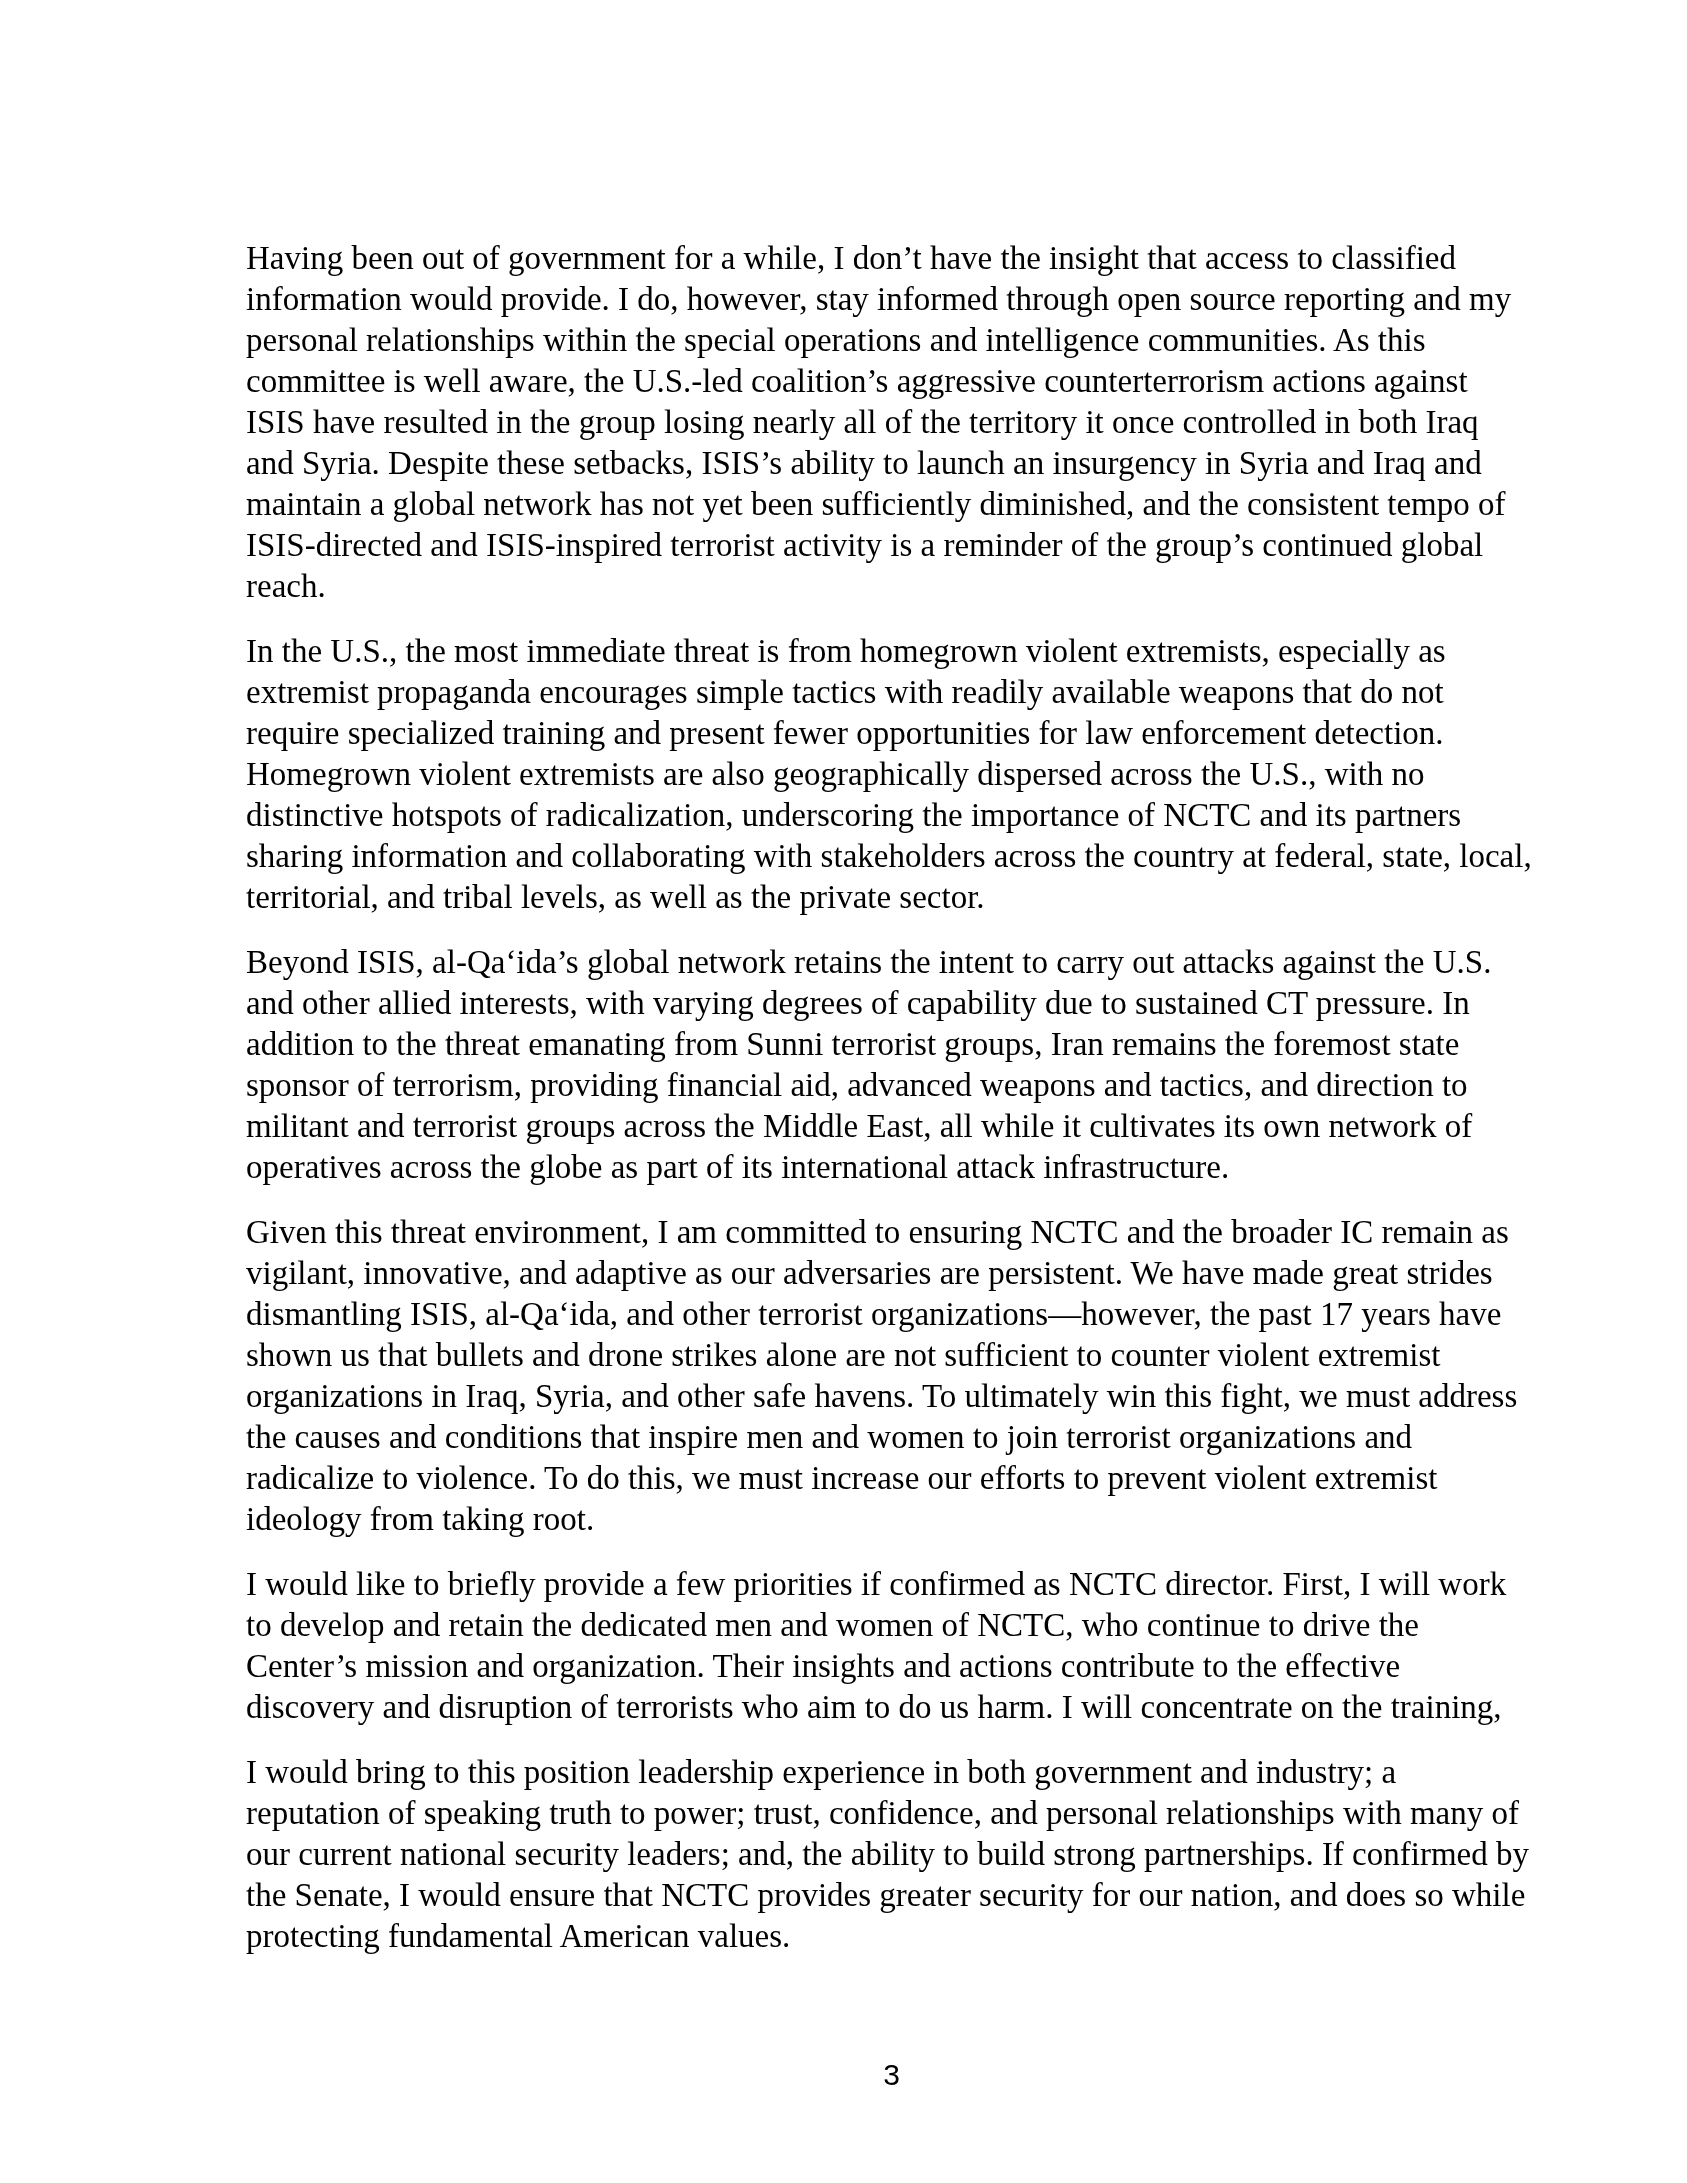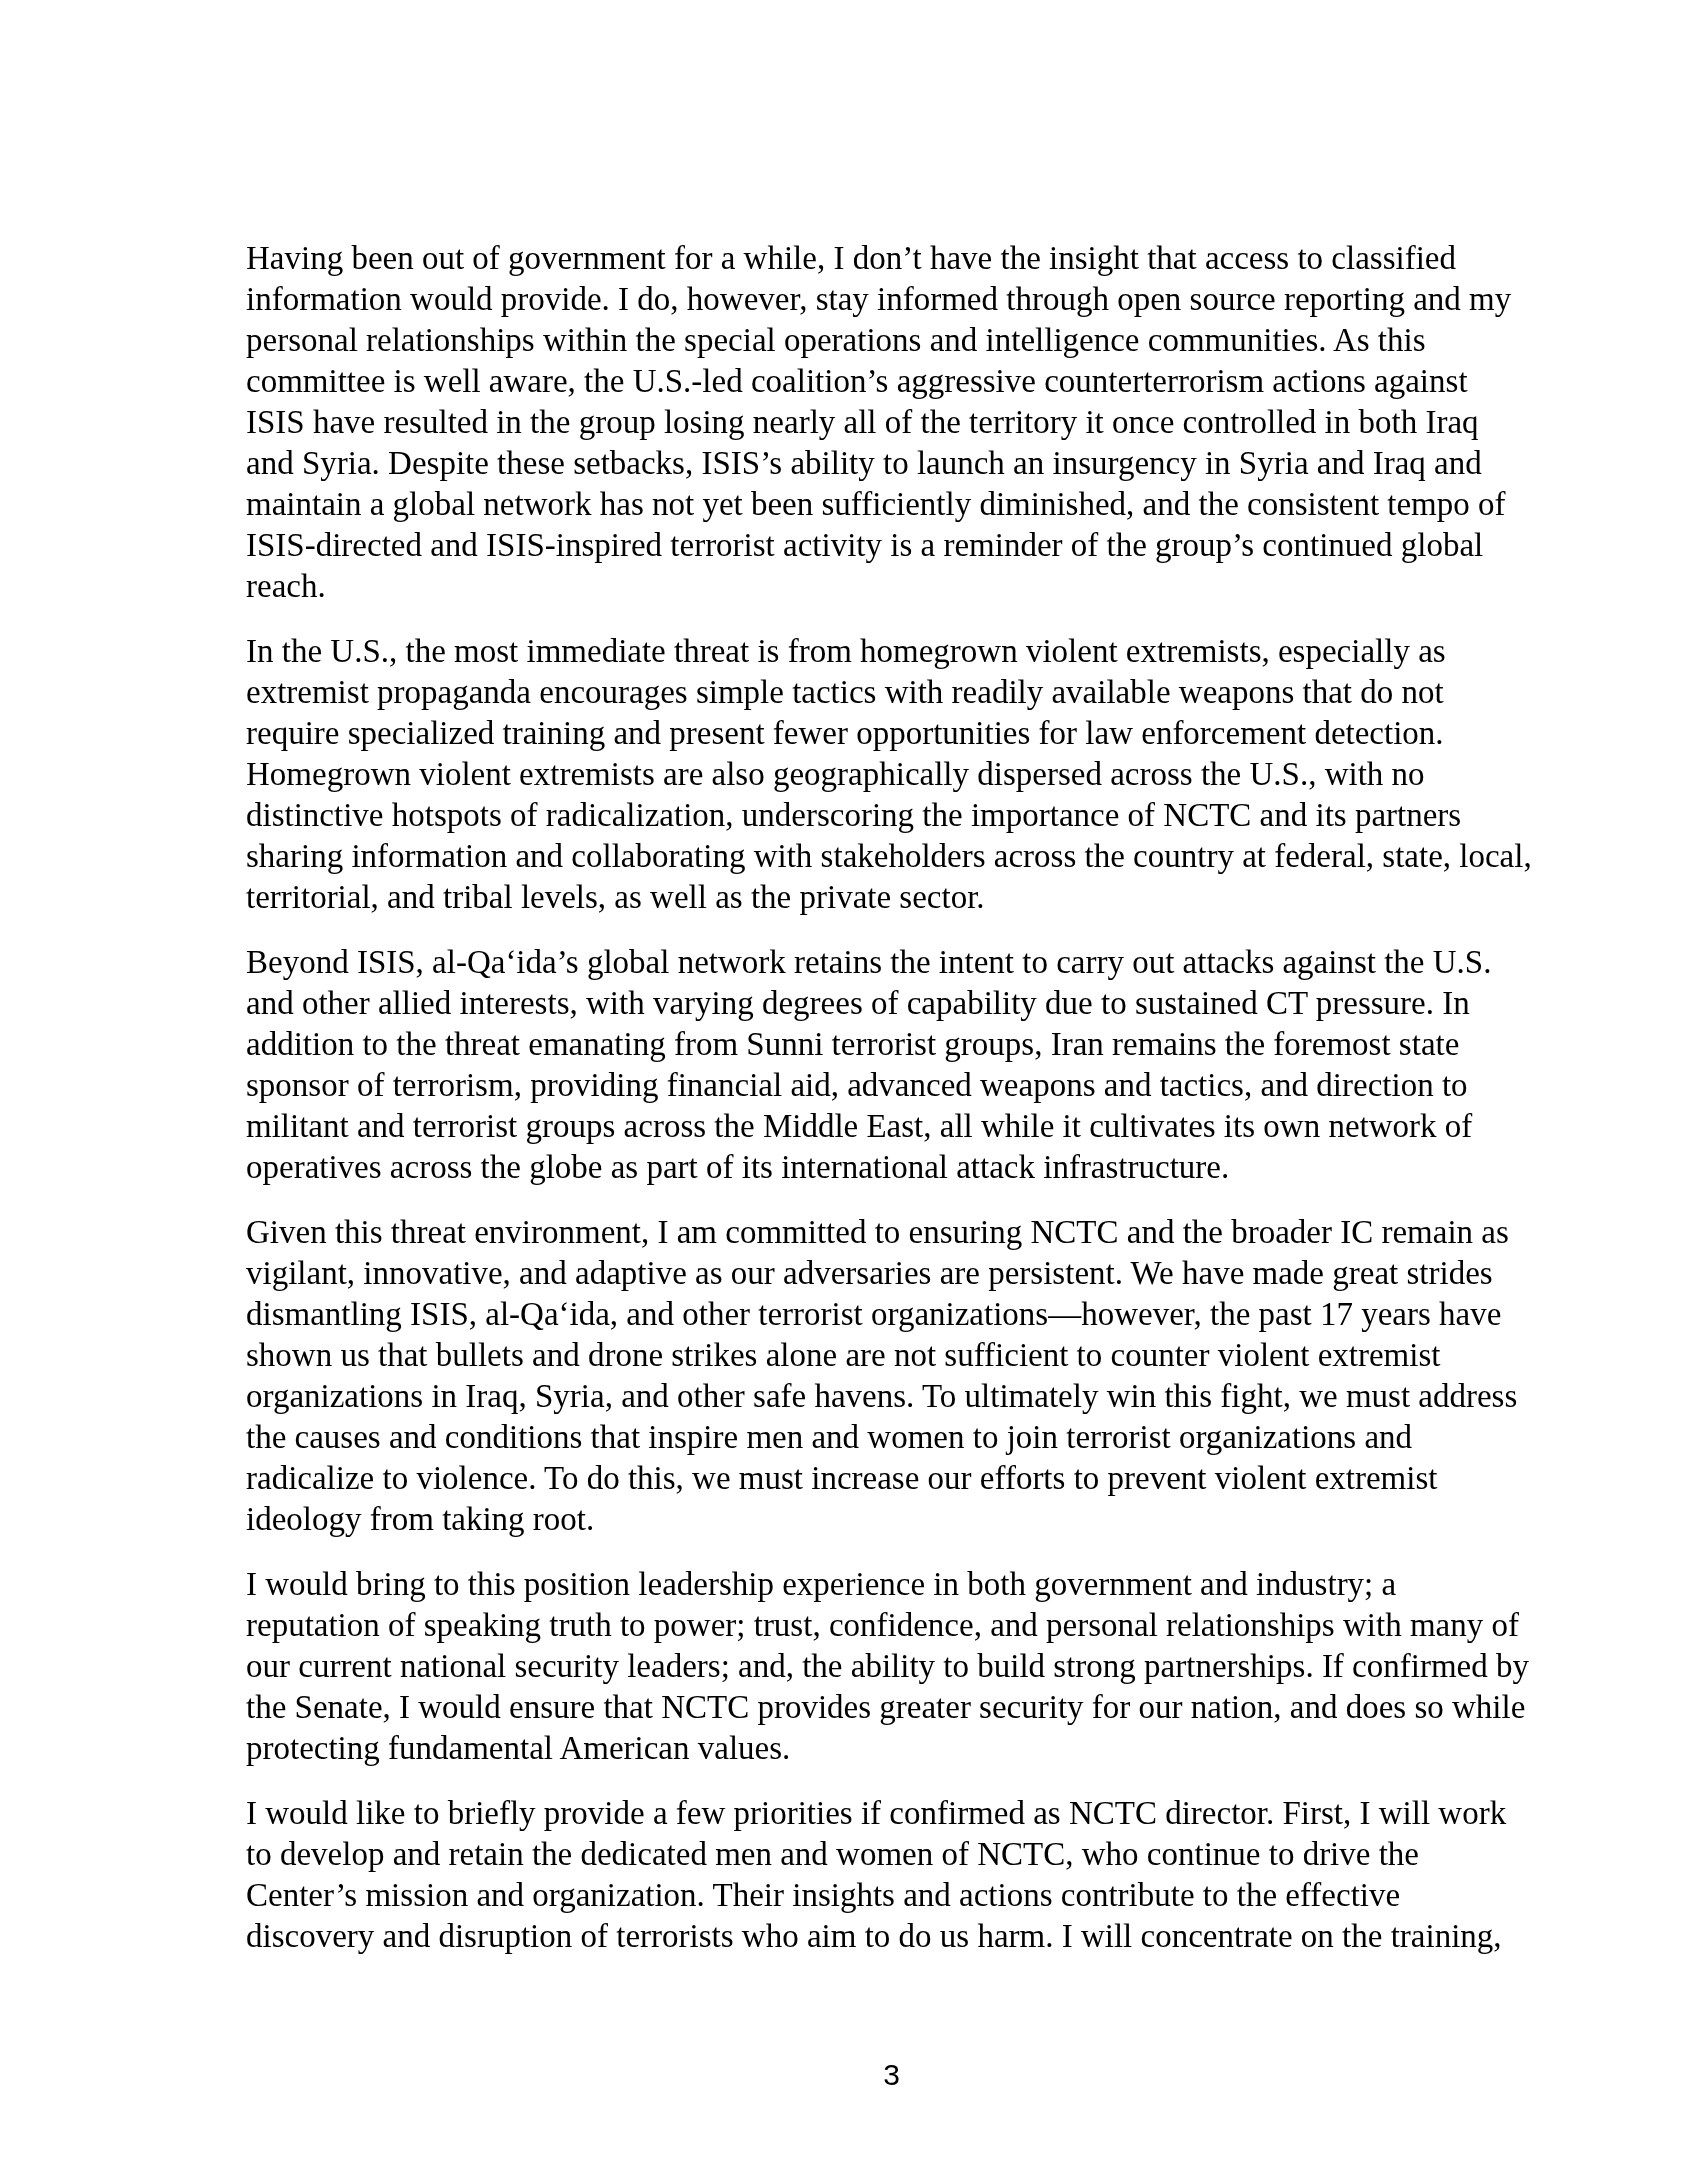--- a/index.html
+++ b/index.html
@@ -70,27 +70,27 @@
 militant and terrorist groups across the Middle East, all while it cultivates its own network of
 operatives across the globe as part of its international attack infrastructure.</p>
     <p class="para">Given this threat environment, I am committed to ensuring NCTC and the broader IC remain as
 vigilant, innovative, and adaptive as our adversaries are persistent. We have made great strides
 dismantling ISIS, al-Qa‘ida, and other terrorist organizations—however, the past 17 years have
 shown us that bullets and drone strikes alone are not sufficient to counter violent extremist
 organizations in Iraq, Syria, and other safe havens. To ultimately win this fight, we must address
 the causes and conditions that inspire men and women to join terrorist organizations and
 radicalize to violence. To do this, we must increase our efforts to prevent violent extremist
 ideology from taking root.</p>
+    <p class="para">I would like to briefly provide a few priorities if confirmed as NCTC director. First, I will work
+to develop and retain the dedicated men and women of NCTC, who continue to drive the
+Center’s mission and organization. Their insights and actions contribute to the effective
+discovery and disruption of terrorists who aim to do us harm. I will concentrate on the training,</p>
     <p class="para">I would bring to this position leadership experience in both government and industry; a
 reputation of speaking truth to power; trust, confidence, and personal relationships with many of
 our current national security leaders; and, the ability to build strong partnerships. If confirmed by
 the Senate, I would ensure that NCTC provides greater security for our nation, and does so while
 protecting fundamental American values.</p>
-    <p class="para">I would like to briefly provide a few priorities if confirmed as NCTC director. First, I will work
-to develop and retain the dedicated men and women of NCTC, who continue to drive the
-Center’s mission and organization. Their insights and actions contribute to the effective
-discovery and disruption of terrorists who aim to do us harm. I will concentrate on the training,</p>
   </div>
   <div class="footer">
     <span class="pagenum">3</span>
   </div>
 </div>
 
 
 </body></html>

